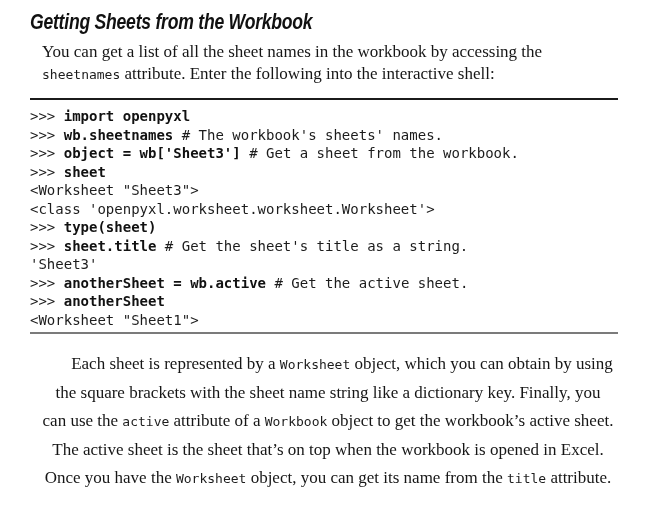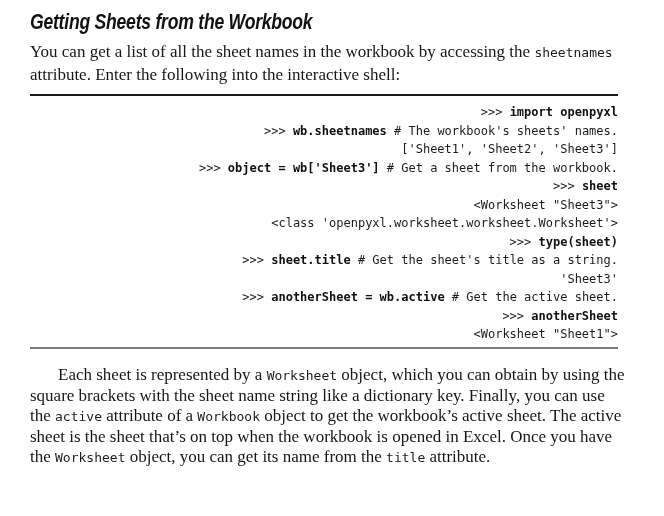--- a/index.html
+++ b/index.html
@@ -24,67 +24,66 @@
     font-style: italic;
     font-size: 22px;
     line-height: 24px;
     white-space: nowrap;
     letter-spacing: -0.3px;
     transform: scaleX(0.80);
     transform-origin: 0 50%;
     color: #111;
   }
   .body {
-    margin: 0;
+    margin: 12px;
     font-size: 17px;
     line-height: 22px;
     color: #161616;
   }
   .intro { margin-top: 7px; }
   .mono {
     font-family: "DejaVu Sans Mono", monospace;
     font-size: 13px;
     color: #1c1c1c;
   }
   .code-block {
     margin-top: 8px;
     margin-right: 8px;
     border-top: 2px solid var(--rule-top, #1b1b1b);
     border-bottom: 2px solid var(--rule-bottom, #7b7b7b);
     padding: 7px 0 3px 0;
   }
   .code-line {
     font-family: "DejaVu Sans Mono", monospace;
-    font-size: 12px;
+    font-size: 14px;
     line-height: 18.5px;
     white-space: pre;
     color: #1c1c1c;
-    text-align: right;
   }
   .code-line .b { font-weight: bold; color: #111; }
   .second {
     margin-top: 16px;
-    line-height: 20px;
+    line-height: 28px;
     text-indent: 28px;
+    text-align: center;
   }
 </style>
 </head>
 <body>
 
 <div class="page">
 
   <h2 class="heading">Getting Sheets from the Workbook</h2>
 
   <p class="body intro"><span>You can get a list of all the sheet names in the workbook by accessing the </span><span class="mono">sheetnames</span><span> attribute. Enter the following into the interactive shell:</span></p>
 
   <div class="code-block">
     <div class="code-lines">
         <div class="code-line"><span>&gt;&gt;&gt; </span><span class="b">import openpyxl</span></div>
         <div class="code-line"><span>&gt;&gt;&gt; </span><span class="b">wb.sheetnames</span><span> # The workbook's sheets' names.</span></div>
-        <div class="code-line"><span>['Sheet1', 'Sheet2', 'Sheet3']</span></div>
         <div class="code-line"><span>&gt;&gt;&gt; </span><span class="b">object = wb['Sheet3']</span><span> # Get a sheet from the workbook.</span></div>
         <div class="code-line"><span>&gt;&gt;&gt; </span><span class="b">sheet</span></div>
         <div class="code-line"><span>&lt;Worksheet "Sheet3"&gt;</span></div>
         <div class="code-line"><span>&lt;class 'openpyxl.worksheet.worksheet.Worksheet'&gt;</span></div>
         <div class="code-line"><span>&gt;&gt;&gt; </span><span class="b">type(sheet)</span></div>
         <div class="code-line"><span>&gt;&gt;&gt; </span><span class="b">sheet.title</span><span> # Get the sheet's title as a string.</span></div>
         <div class="code-line"><span>'Sheet3'</span></div>
         <div class="code-line"><span>&gt;&gt;&gt; </span><span class="b">anotherSheet = wb.active</span><span> # Get the active sheet.</span></div>
         <div class="code-line"><span>&gt;&gt;&gt; </span><span class="b">anotherSheet</span></div>
         <div class="code-line"><span>&lt;Worksheet "Sheet1"&gt;</span></div>

